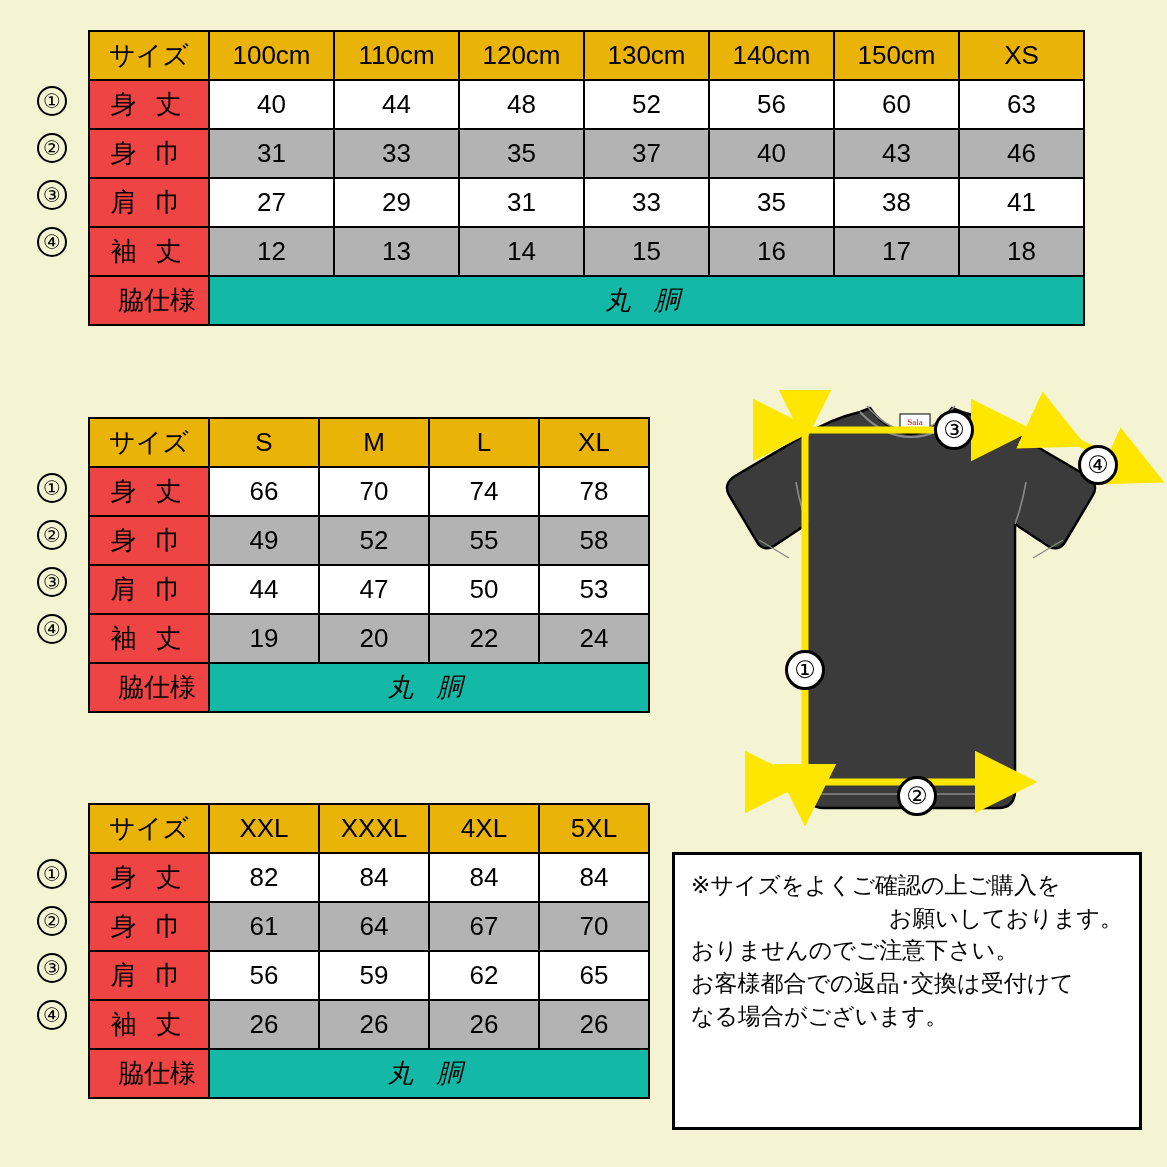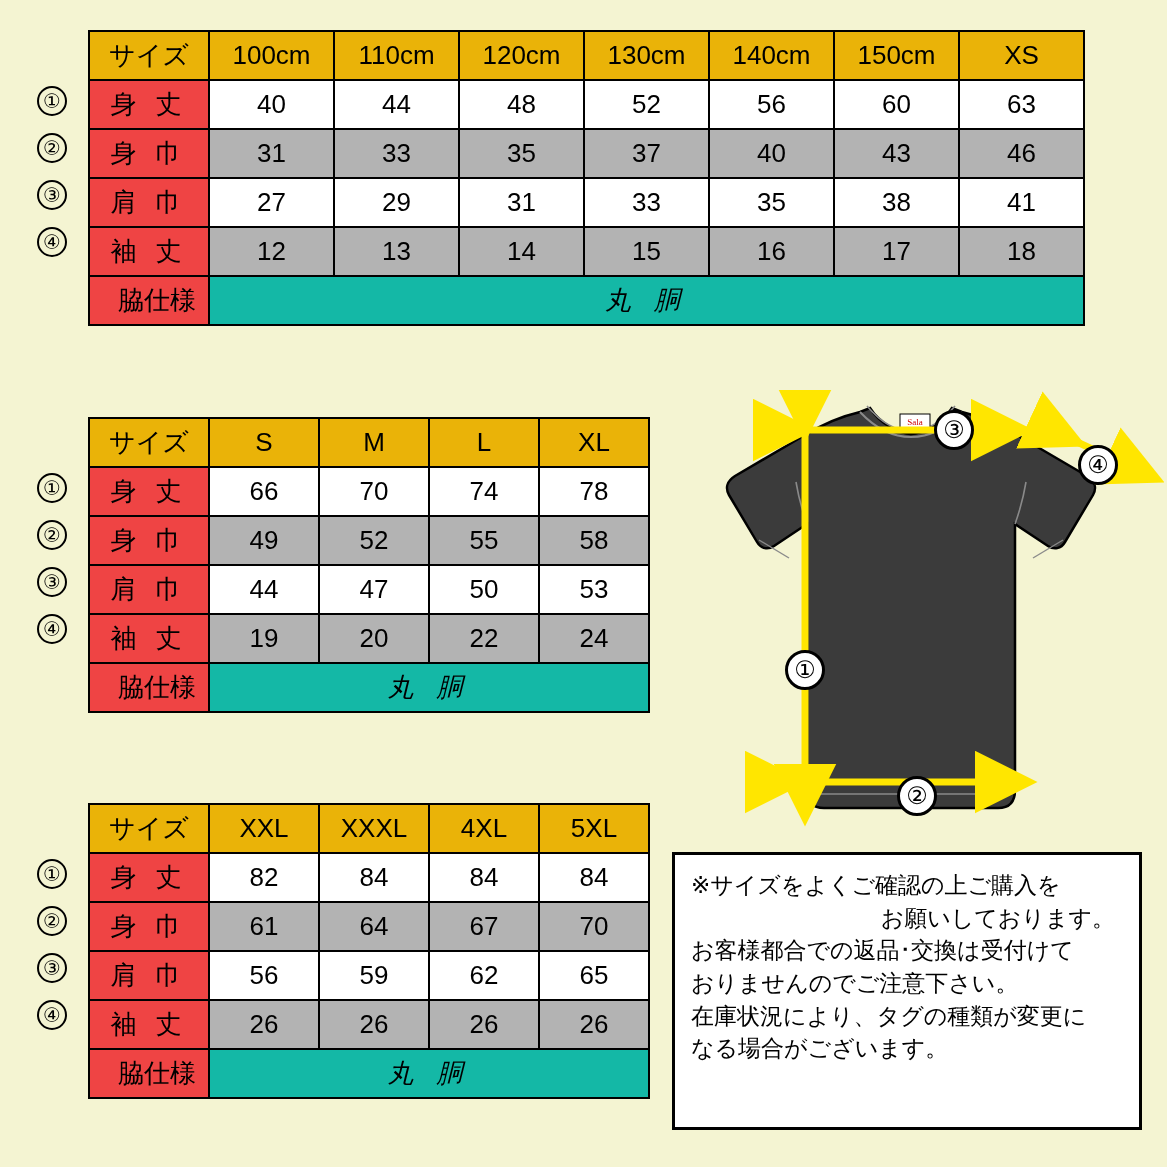--- a/index.html
+++ b/index.html
@@ -124,21 +124,21 @@
   
   #note-box {
     position: absolute;
     left: 672px;
     top: 852px;
     width: 470px;
     height: 278px;
     border: 3px solid #000;
     background: #fff;
     box-sizing: border-box;
-    padding: 14px 24px 10px 16px;
+    padding: 14px 16px 10px 16px;
   }
   #note-box p {
     margin: 0;
     font-size: 23px;
     line-height: 1.42;
     letter-spacing: 0px;
   }
   #note-box p.indent {
     text-indent: 22px;
     text-align: right;
@@ -428,19 +428,18 @@
 
     <div class="marker" style="left:279px; top:20px;">③</div>
     <div class="marker" style="left:423px; top:55px;">④</div>
     <div class="marker" style="left:130px; top:260px;">①</div>
     <div class="marker" style="left:242px; top:386px;">②</div>
   </div>
 
   <div id="note-box">
     <p>※サイズをよくご確認の上ご購入を</p>
     <p class="indent">お願いしております。</p>
+    <p>おりませんのでご注意下さい。</p>
     <p>お客様都合での返品･交換は受付けて</p>
-    <p>おりませんのでご注意下さい。</p>
-    <p>在庫状況により、タグの種類が変更に</p>
     <p>なる場合がございます。</p>
   </div>
 
 </div>
 
 </body></html>

